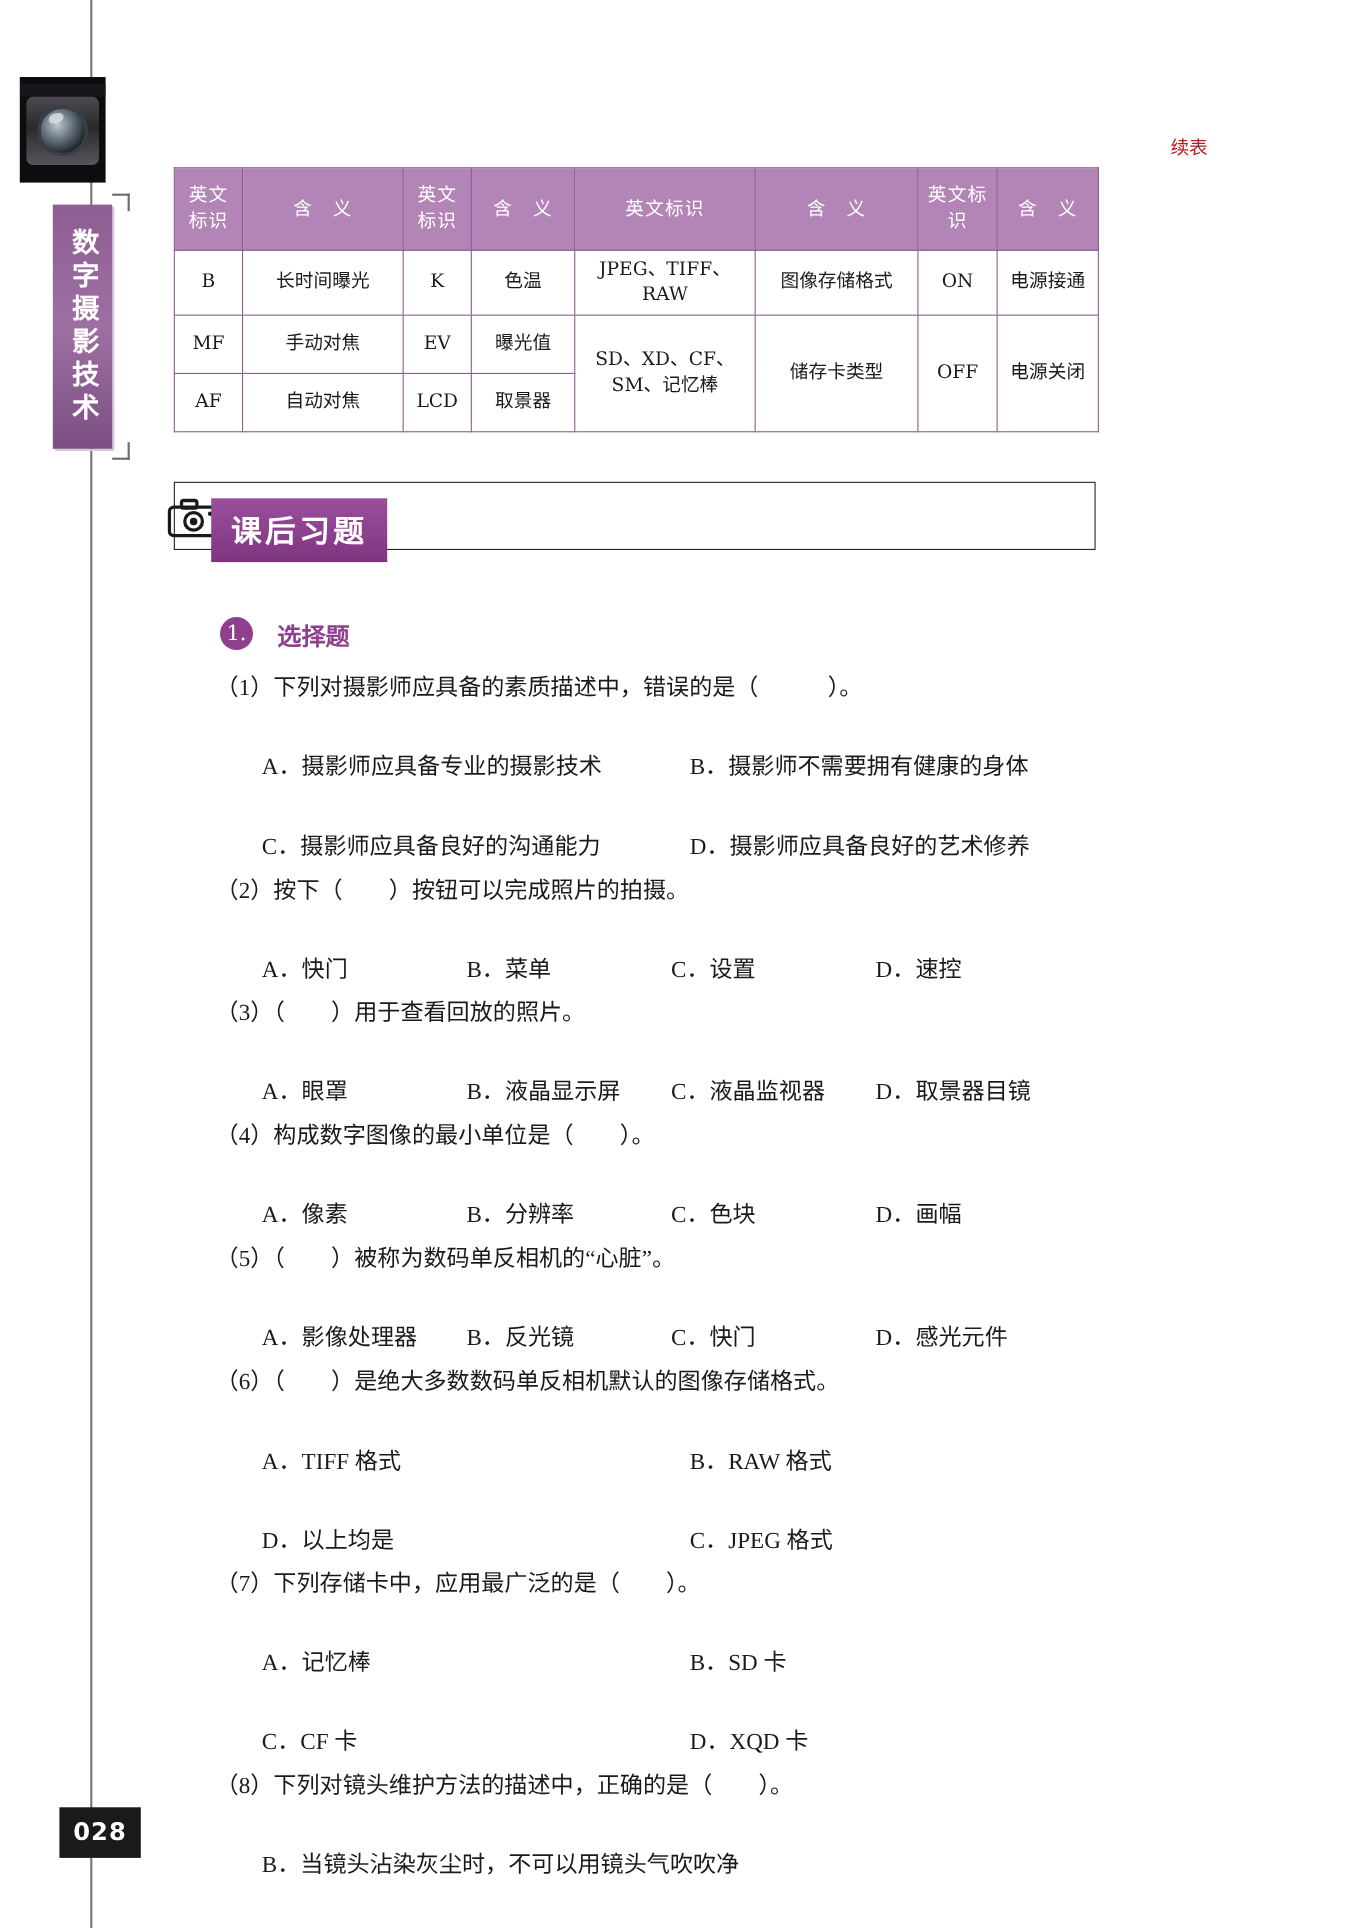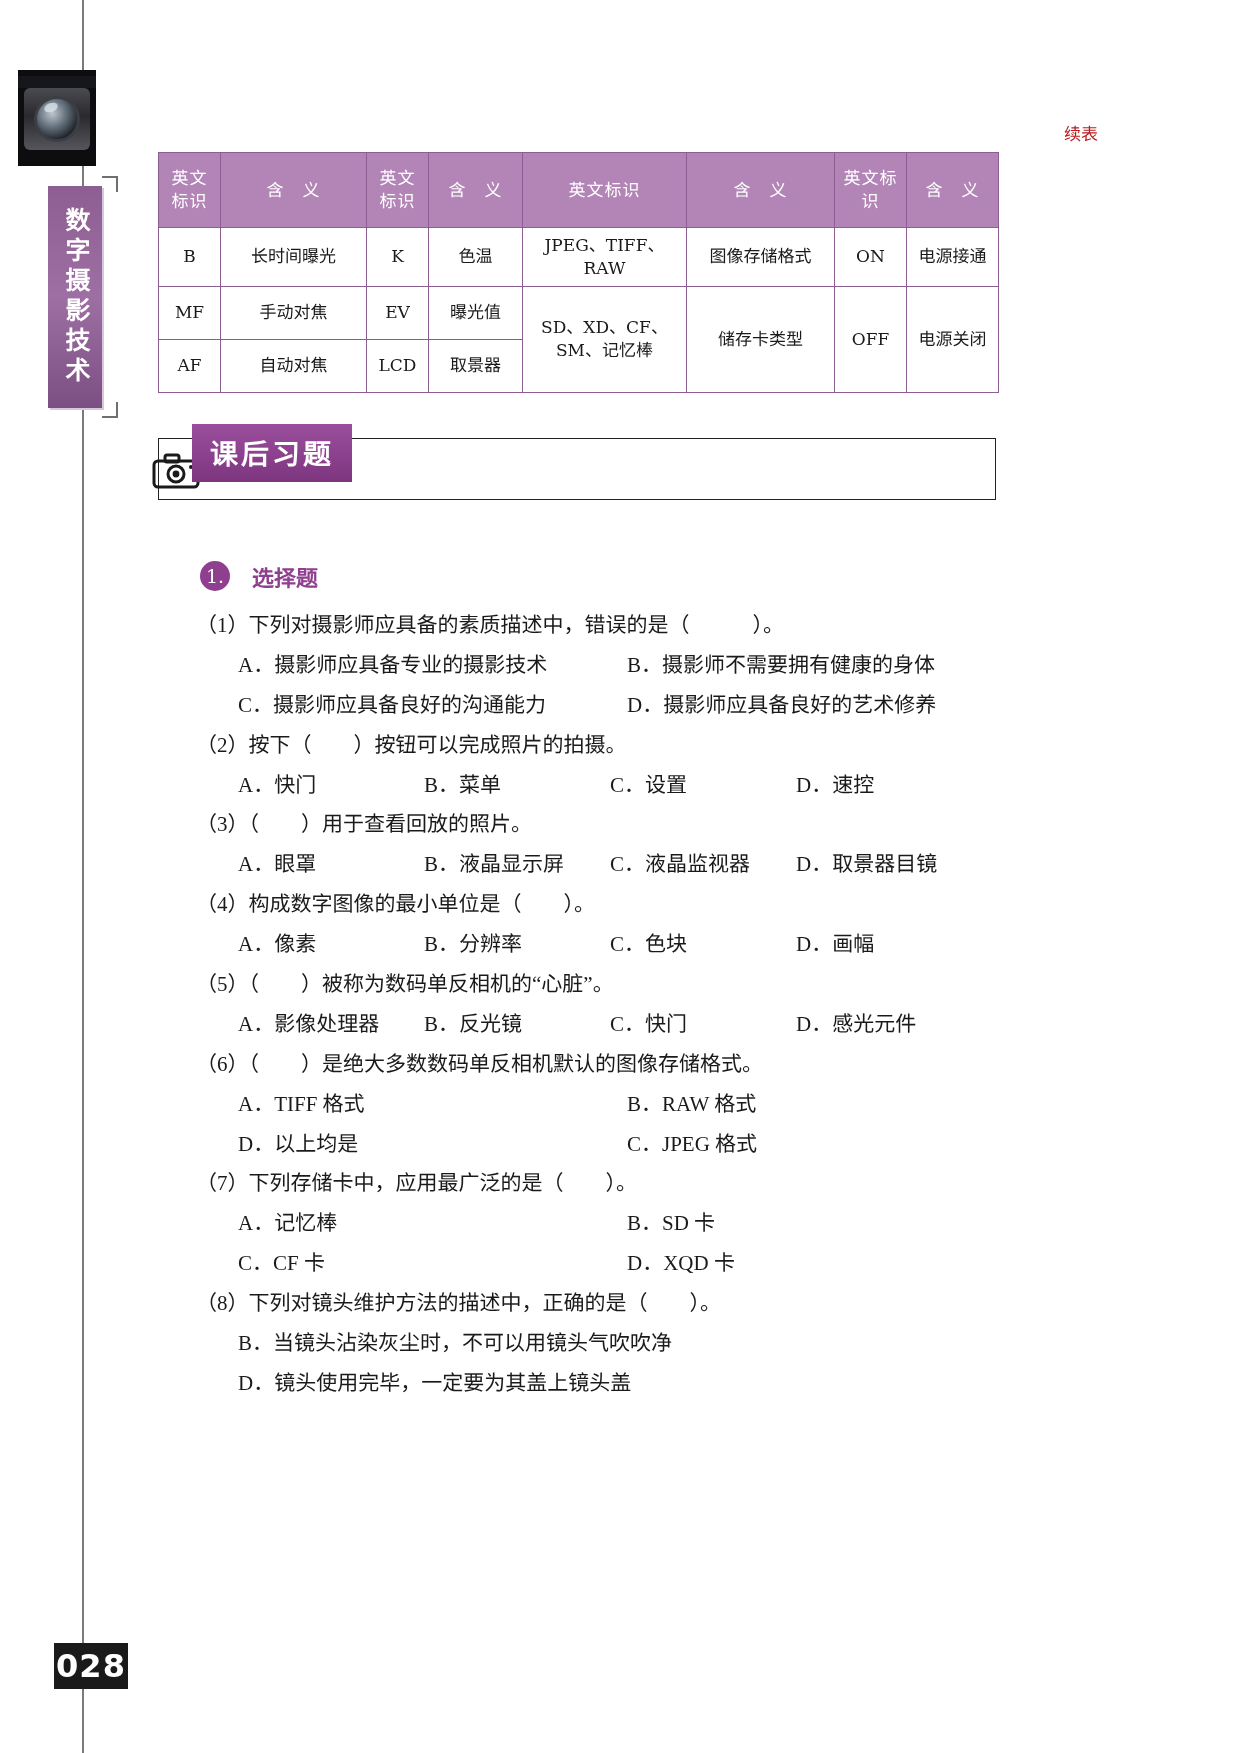--- a/index.html
+++ b/index.html
@@ -164,21 +164,21 @@
     left: 158px;
     top: 438px;
     width: 838px;
     height: 62px;
     border: 1px solid #222;
     box-sizing: border-box;
   }
   .banner-tag {
     position: absolute;
     left: 192px;
-    top: 424px;
+    top: 453px;
     background: #8e3f8e;
     background: linear-gradient(180deg,#9a4f9c,#7e3580);
     color: #fff;
     font-size: 28px;
     font-weight: bold;
     letter-spacing: 3px;
     padding: 8px 18px 10px 18px;
     font-family: "DejaVu Serif", "Liberation Serif", serif;
   }
   .banner-cam {
@@ -229,35 +229,36 @@
     font-size: 21px;
     white-space: pre;
   }
   .opt-row {
     display: flex;
     padding-left: 42px;
     white-space: pre;
   }
   .opt-row .opt {
     display: inline-block;
+    margin-top: 32px;
   }
   .opt-row.cols4 .opt { width: 186px; }
   .opt-row.cols2 .opt { width: 400px; }
   .opt-row.stack .opt { width: auto; }
 
   
   .page-num {
     position: absolute;
     left: 54px;
     bottom: 64px;
     width: 74px;
     height: 46px;
     background: #1a1a1a;
     color: #fff;
-    font-size: 32px;
+    font-size: 22px;
     font-weight: bold;
     display: flex;
     align-items: center;
     justify-content: center;
     font-family: "DejaVu Sans", "Liberation Sans", sans-serif;
     letter-spacing: 1px;
     margin-top: 36px;
   }
 </style>
 </head>

